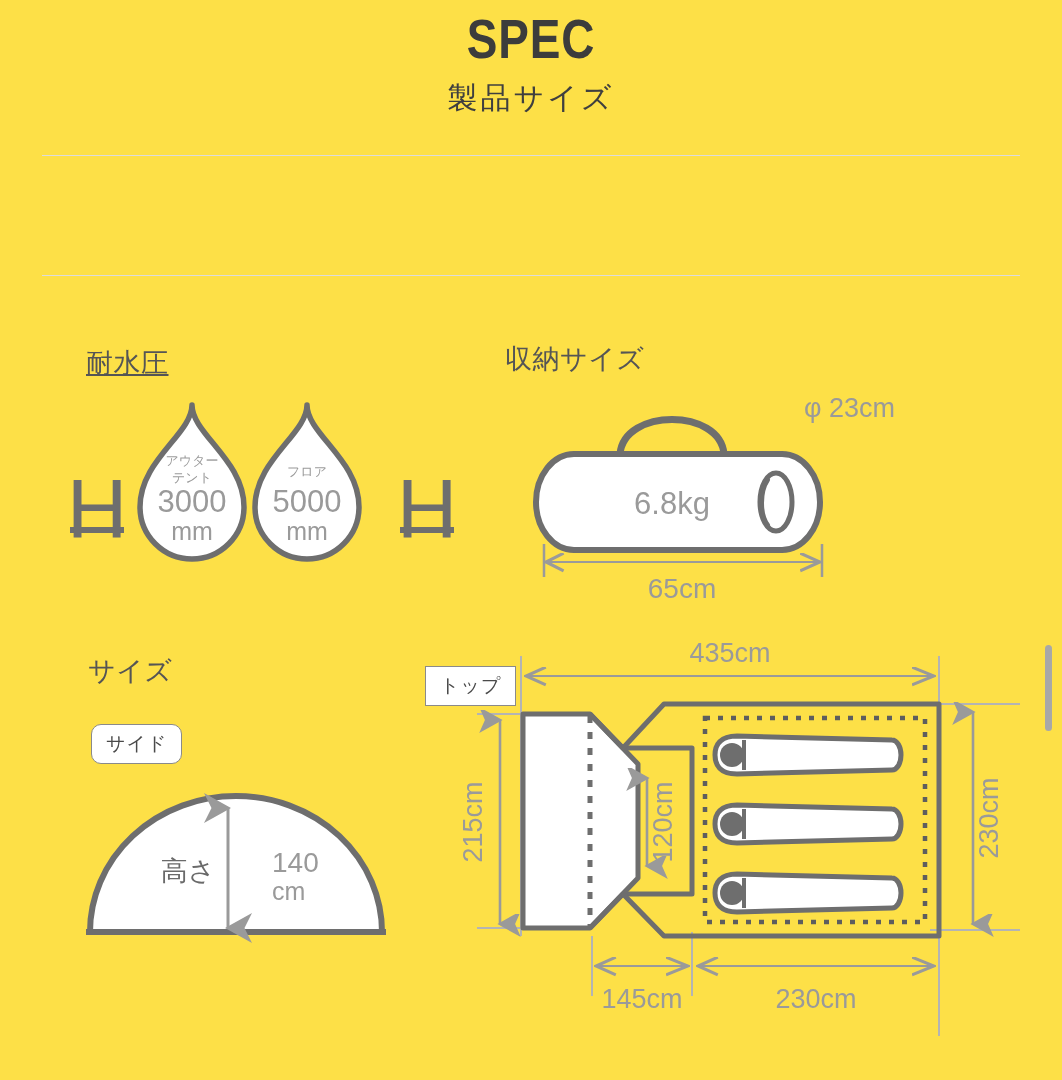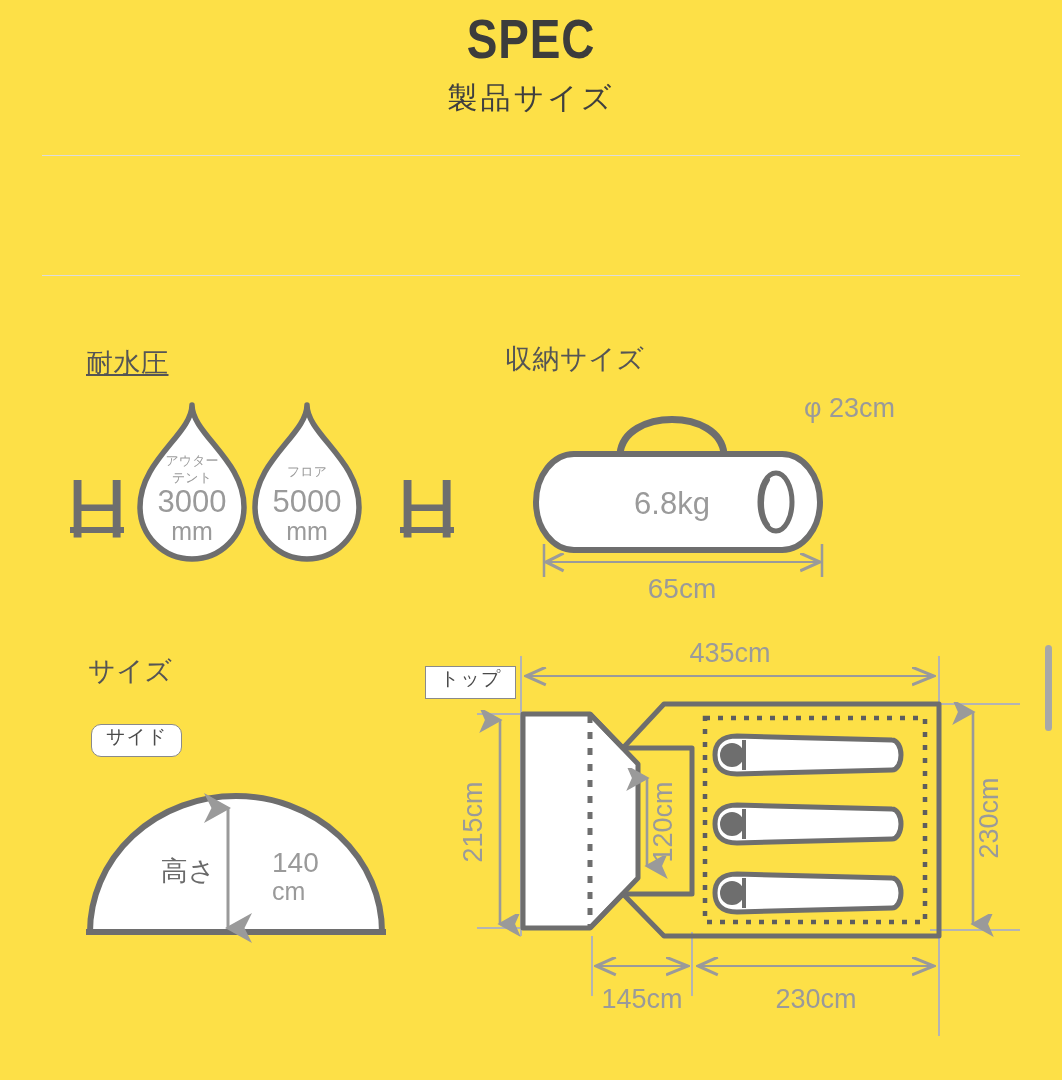--- a/index.html
+++ b/index.html
@@ -72,21 +72,21 @@
   #heading-storage  { top: 341px; left: 505px; }
   #heading-size     { top: 653px; left: 88px; }
 
   
   .tag-box {
     position: absolute;
     border: 1px solid #8a8a8a;
     color: #4a4a4a;
     font-size: 19px;
     line-height: 1;
-    padding: 2px 14px 10px;
+    padding: 9px 14px 10px;
     background: #ffffff;
     white-space: nowrap;
     letter-spacing: 1px;
   }
   #tag-side { top: 724px; left: 91px; border-radius: 10px; }
   #tag-top  { top: 666px; left: 425px; }
 
   
   .diagram { position: absolute; }
   #svg-water   { top: 372px; left: 62px;  }

